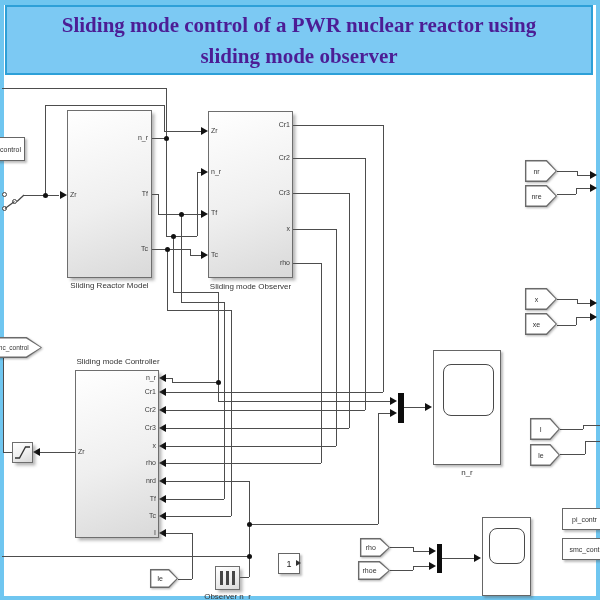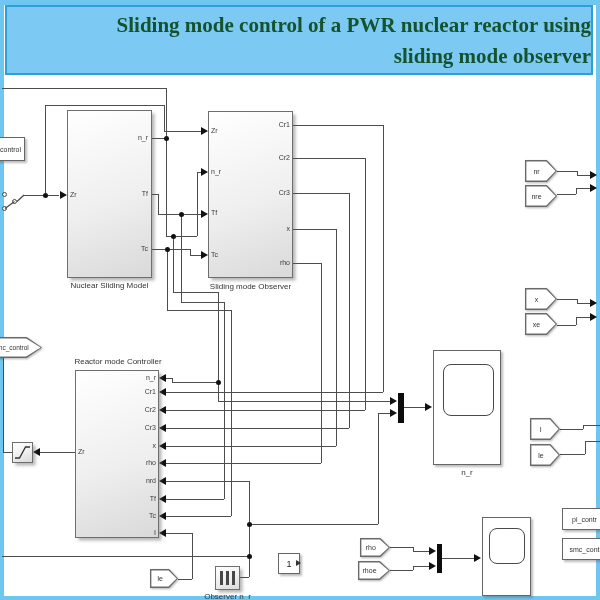--- a/index.html
+++ b/index.html
@@ -2,22 +2,22 @@
 <html><head>
 <meta charset="utf-8">
 <style>
   html,body{margin:0;padding:0;background:#fff;}
   #page{position:relative;width:600px;height:600px;background:#ffffff;overflow:hidden;
         font-family:"Liberation Sans",sans-serif;}
   
   .frame{position:absolute;background:#6fc6f0;}
   
   #banner{position:absolute;left:5px;top:5px;width:588px;height:70px;background:#7cc9f3;
-          border:2px solid #2da0d8;box-sizing:border-box;text-align:right;
-          font-family:"Liberation Serif",serif;font-weight:bold;color:#14532d;
+          border:2px solid #2da0d8;box-sizing:border-box;text-align:center;
+          font-family:"Liberation Serif",serif;font-weight:bold;color:#4c1d95;
           font-size:21px;line-height:31px;padding-top:3px;}
   
   .blk{position:absolute;background:linear-gradient(160deg,#ffffff 0%,#efefef 55%,#d9d9d9 100%);
        border:1.4px solid #6e6e6e;box-sizing:border-box;
        box-shadow:2.5px 2.5px 3px rgba(90,90,90,.45);}
   .flat{position:absolute;background:#fff;border:1.3px solid #666;box-sizing:border-box;
         box-shadow:2px 2px 2px rgba(90,90,90,.4);}
   .plabel{position:absolute;font-size:7px;line-height:8px;color:#3a3a3a;white-space:nowrap;}
   .blabel{position:absolute;font-size:8px;line-height:9px;color:#333;text-align:center;white-space:nowrap;}
   
@@ -178,36 +178,36 @@
       <div class="arr ar-l" style="left: 159px; top: 512px;"></div>
       <div class="arr ar-l" style="left: 159px; top: 529px;"></div>
       <div class="arr ar-l" style="left: 33px; top: 448px;"></div>
     </div>
 
   <div class="blk" style="left:67px;top:110px;width:85px;height:168px"></div>
   <div class="plabel" style="left:70px;top:191px">Zr</div>
   <div class="plabel" style="left:128px;top:134px;width:20px;text-align:right">n_r</div>
   <div class="plabel" style="left:128px;top:190px;width:20px;text-align:right">Tf</div>
   <div class="plabel" style="left:128px;top:245px;width:20px;text-align:right">Tc</div>
-  <div class="blabel" style="left:47px;top:281px;width:125px">Nuclear Sliding Model</div>
+  <div class="blabel" style="left:47px;top:281px;width:125px">Sliding Reactor Model</div>
 
   <div class="blk" style="left:208px;top:111px;width:85px;height:167px"></div>
   <div class="plabel" style="left:211px;top:127px">Zr</div>
   <div class="plabel" style="left:211px;top:168px">n_r</div>
   <div class="plabel" style="left:211px;top:209px">Tf</div>
   <div class="plabel" style="left:211px;top:251px">Tc</div>
   <div class="plabel" style="left:266px;top:121px;width:24px;text-align:right">Cr1</div>
   <div class="plabel" style="left:266px;top:154px;width:24px;text-align:right">Cr2</div>
   <div class="plabel" style="left:266px;top:189px;width:24px;text-align:right">Cr3</div>
   <div class="plabel" style="left:266px;top:225px;width:24px;text-align:right">x</div>
   <div class="plabel" style="left:266px;top:259px;width:24px;text-align:right">rho</div>
   <div class="blabel" style="left:193px;top:282px;width:115px">Sliding mode Observer</div>
 
   <div class="blk" style="left:75px;top:370px;width:84px;height:168px"></div>
-  <div class="blabel" style="left:62px;top:357px;width:112px">Reactor mode Controller</div>
+  <div class="blabel" style="left:62px;top:357px;width:112px">Sliding mode Controller</div>
   <div class="plabel" style="left:131px;top:374px;width:25px;text-align:right">n_r</div>
   <div class="plabel" style="left:131px;top:388px;width:25px;text-align:right">Cr1</div>
   <div class="plabel" style="left:131px;top:406px;width:25px;text-align:right">Cr2</div>
   <div class="plabel" style="left:131px;top:424px;width:25px;text-align:right">Cr3</div>
   <div class="plabel" style="left:131px;top:442px;width:25px;text-align:right">x</div>
   <div class="plabel" style="left:131px;top:459px;width:25px;text-align:right">rho</div>
   <div class="plabel" style="left:131px;top:477px;width:25px;text-align:right">nrd</div>
   <div class="plabel" style="left:131px;top:495px;width:25px;text-align:right">Tf</div>
   <div class="plabel" style="left:131px;top:512px;width:25px;text-align:right">Tc</div>
   <div class="plabel" style="left:131px;top:529px;width:25px;text-align:right">I</div>

